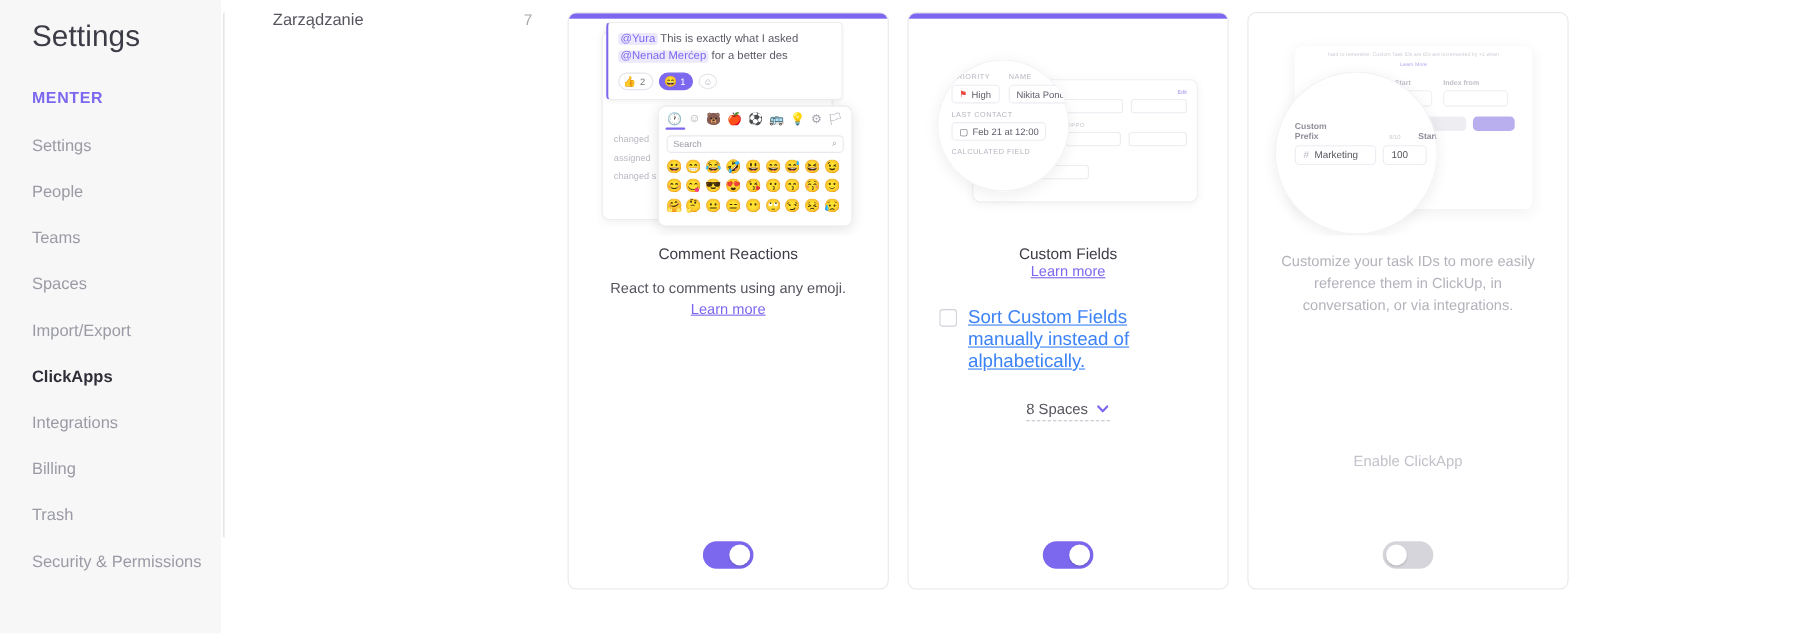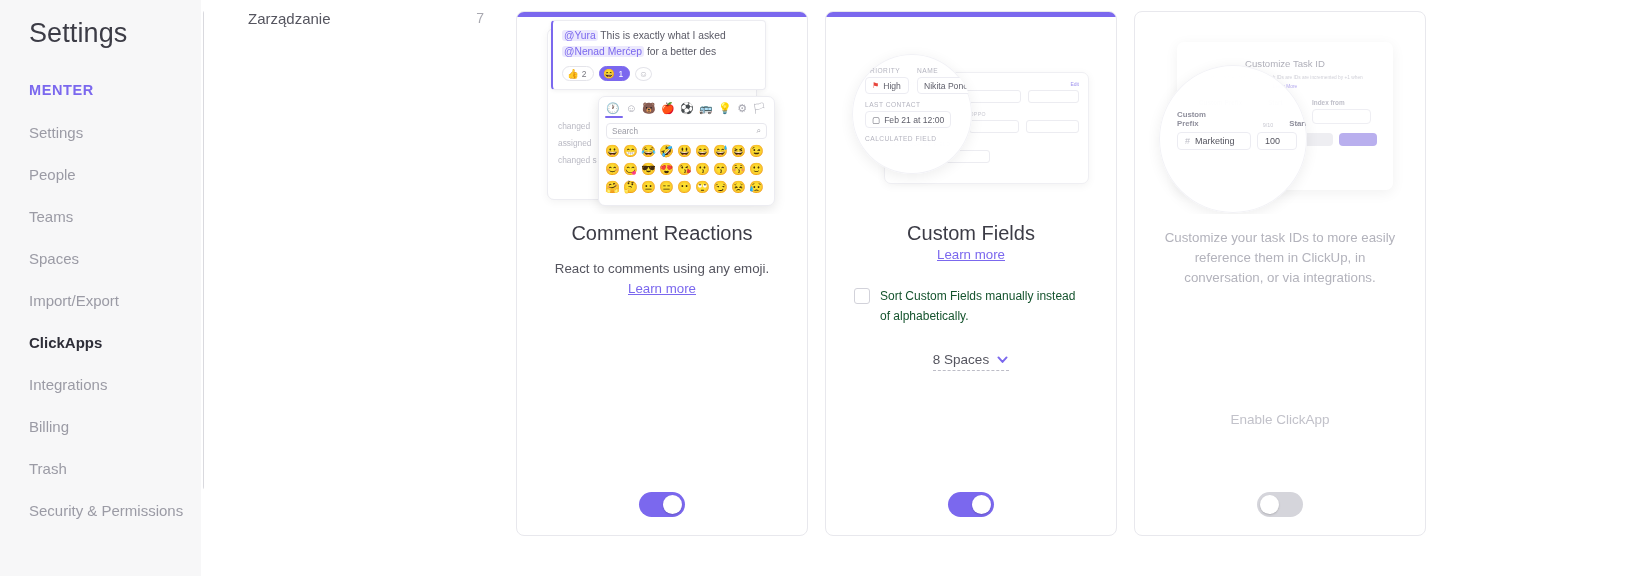--- a/index.html
+++ b/index.html
@@ -138,21 +138,21 @@
 
   .illus {
     position: relative;
     width: 100%;
     height: 202px;
     overflow: hidden;
   }
 
   .card-title {
     text-align: center;
-    font-size: 20px;
+    font-size: 14px;
     color: #3c3c46;
     font-weight: 400;
     padding: 8px 14px 0;
   }
   .card.disabled .card-title { color: #a9a9b3; }
 
   .card-desc {
     text-align: center;
     font-size: 13.3px;
     line-height: 20px;
@@ -180,23 +180,24 @@
   .checkbox {
     flex: 0 0 16px;
     width: 16px; height: 16px;
     border: 1.5px solid #d2d2da;
     border-radius: 3px;
     background: #fff;
     margin-top: 2px;
     cursor: pointer;
   }
   .opt-label {
-    font-size: 12px;
+    font-size: 17px;
     line-height: 20px;
-    color: #14532d;
+    color: #3b82f6;
+    text-decoration: underline;
   }
 
   
   .spaces-wrap {
     text-align: center;
     margin-top: 24px;
   }
   .spaces {
     display: inline-flex;
     align-items: center;
@@ -668,21 +669,20 @@
         <div class="toggle">
           <span class="knob"></span>
         </div>
       </div>
     </section>
 
     <section class="card disabled">
 
       <div class="illus">
         <div class="tid-panel">
-          <div class="tid-title">Customize Task ID</div>
           <div class="tid-sub">hard to remember. Custom Task IDs are IDs are incremented by +1 when</div>
           <div class="tid-link">Learn More</div>
           <div class="tid-cols">
             <div style="flex:1">
               <div class="tid-lab">Custom Prefix</div>
               <div class="tid-inp"></div>
             </div>
             <div style="width:34px">
               <div class="tid-lab">Start</div>
               <div class="tid-inp"></div>

